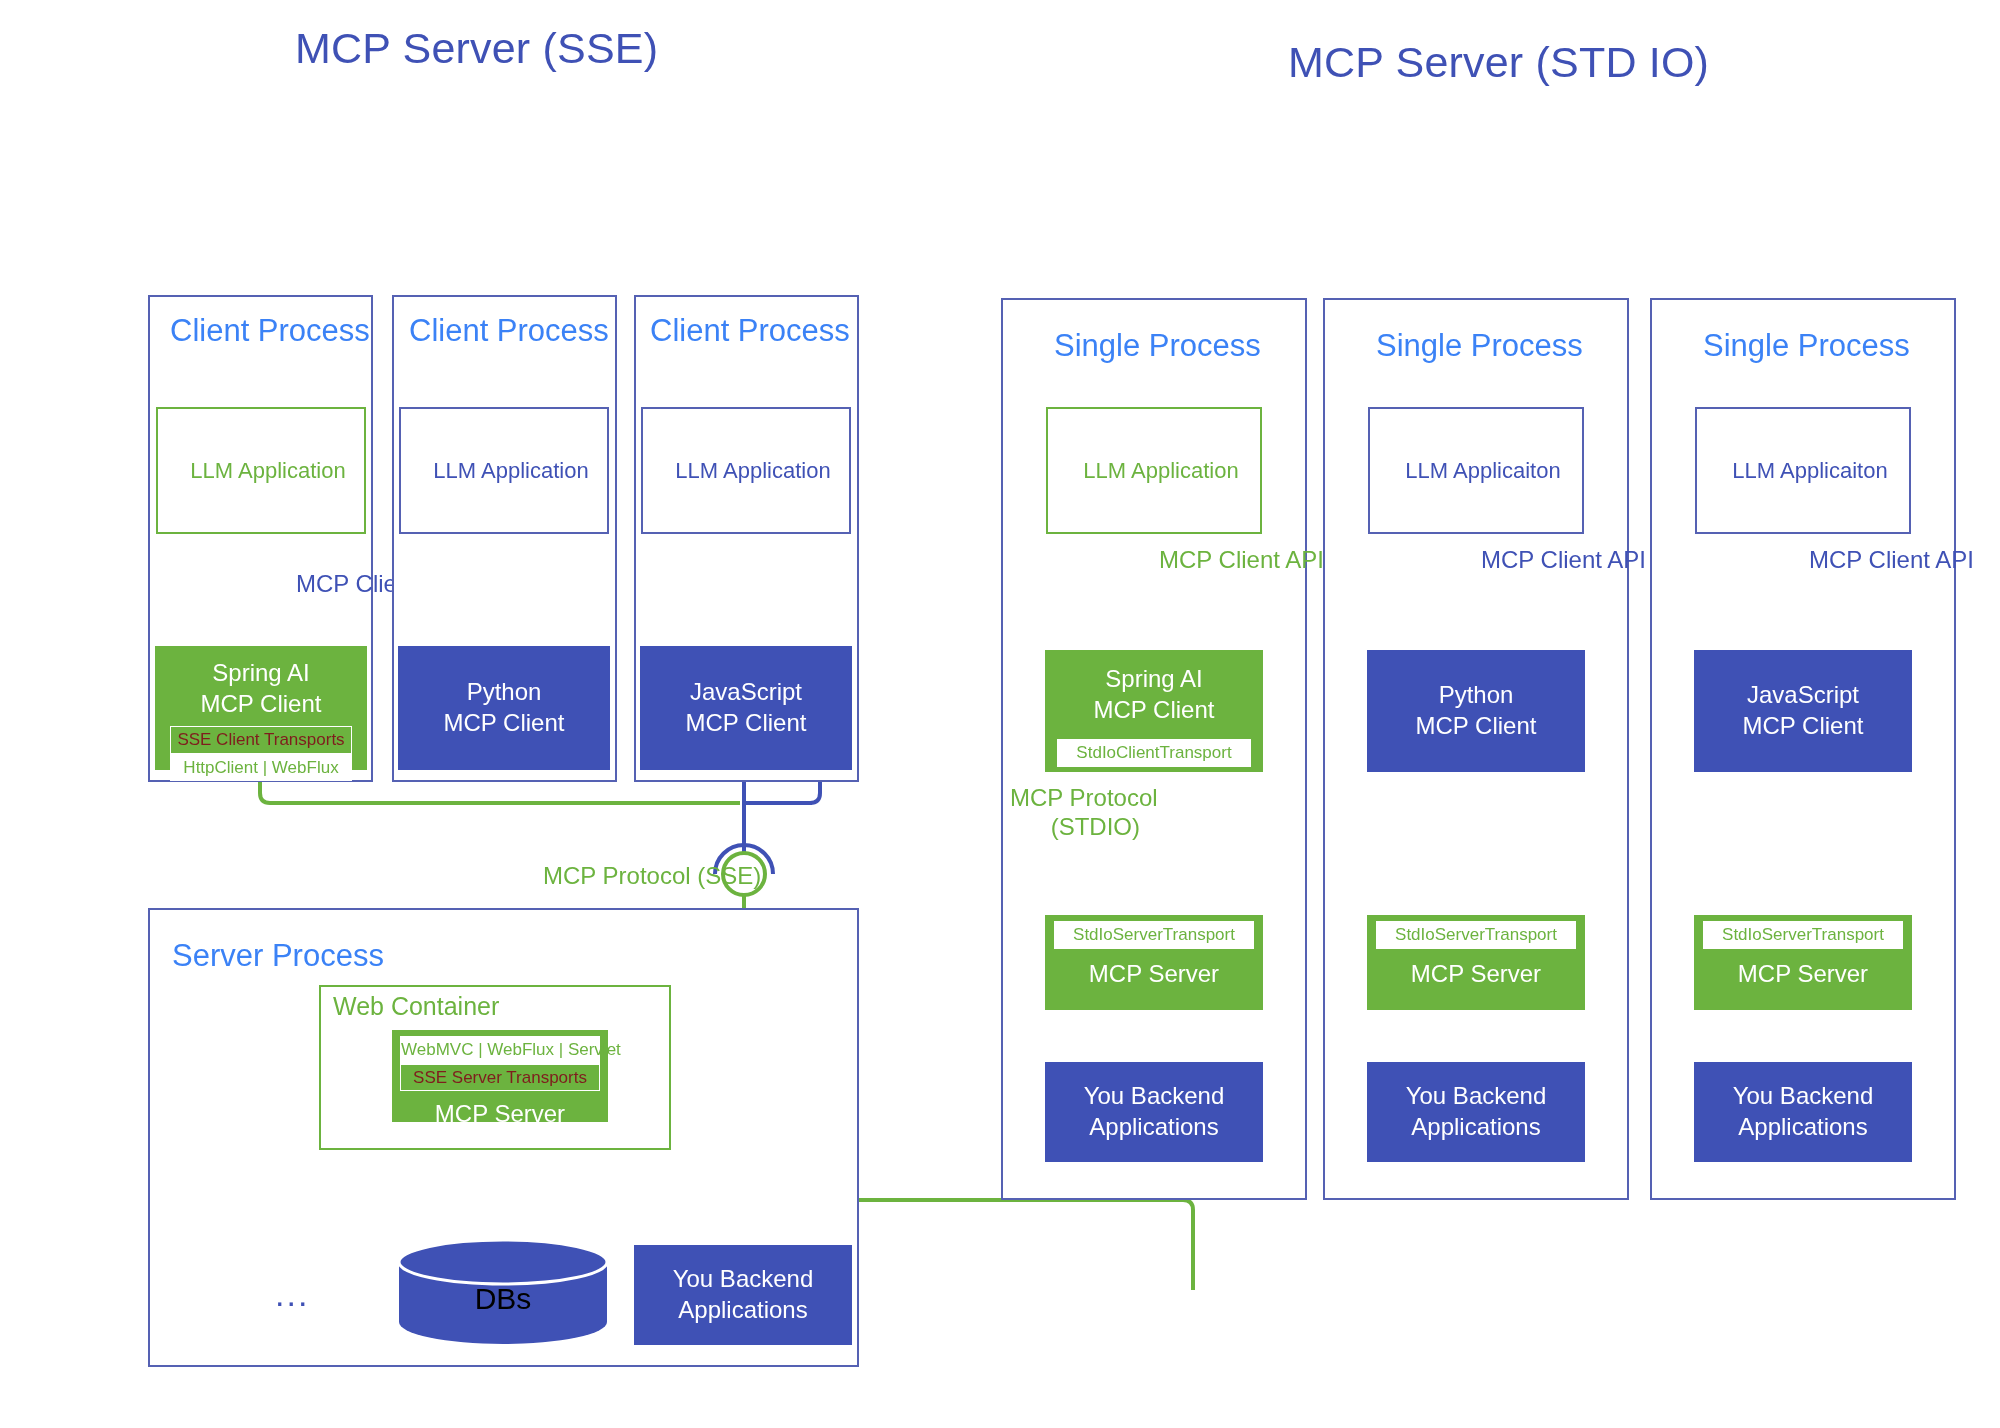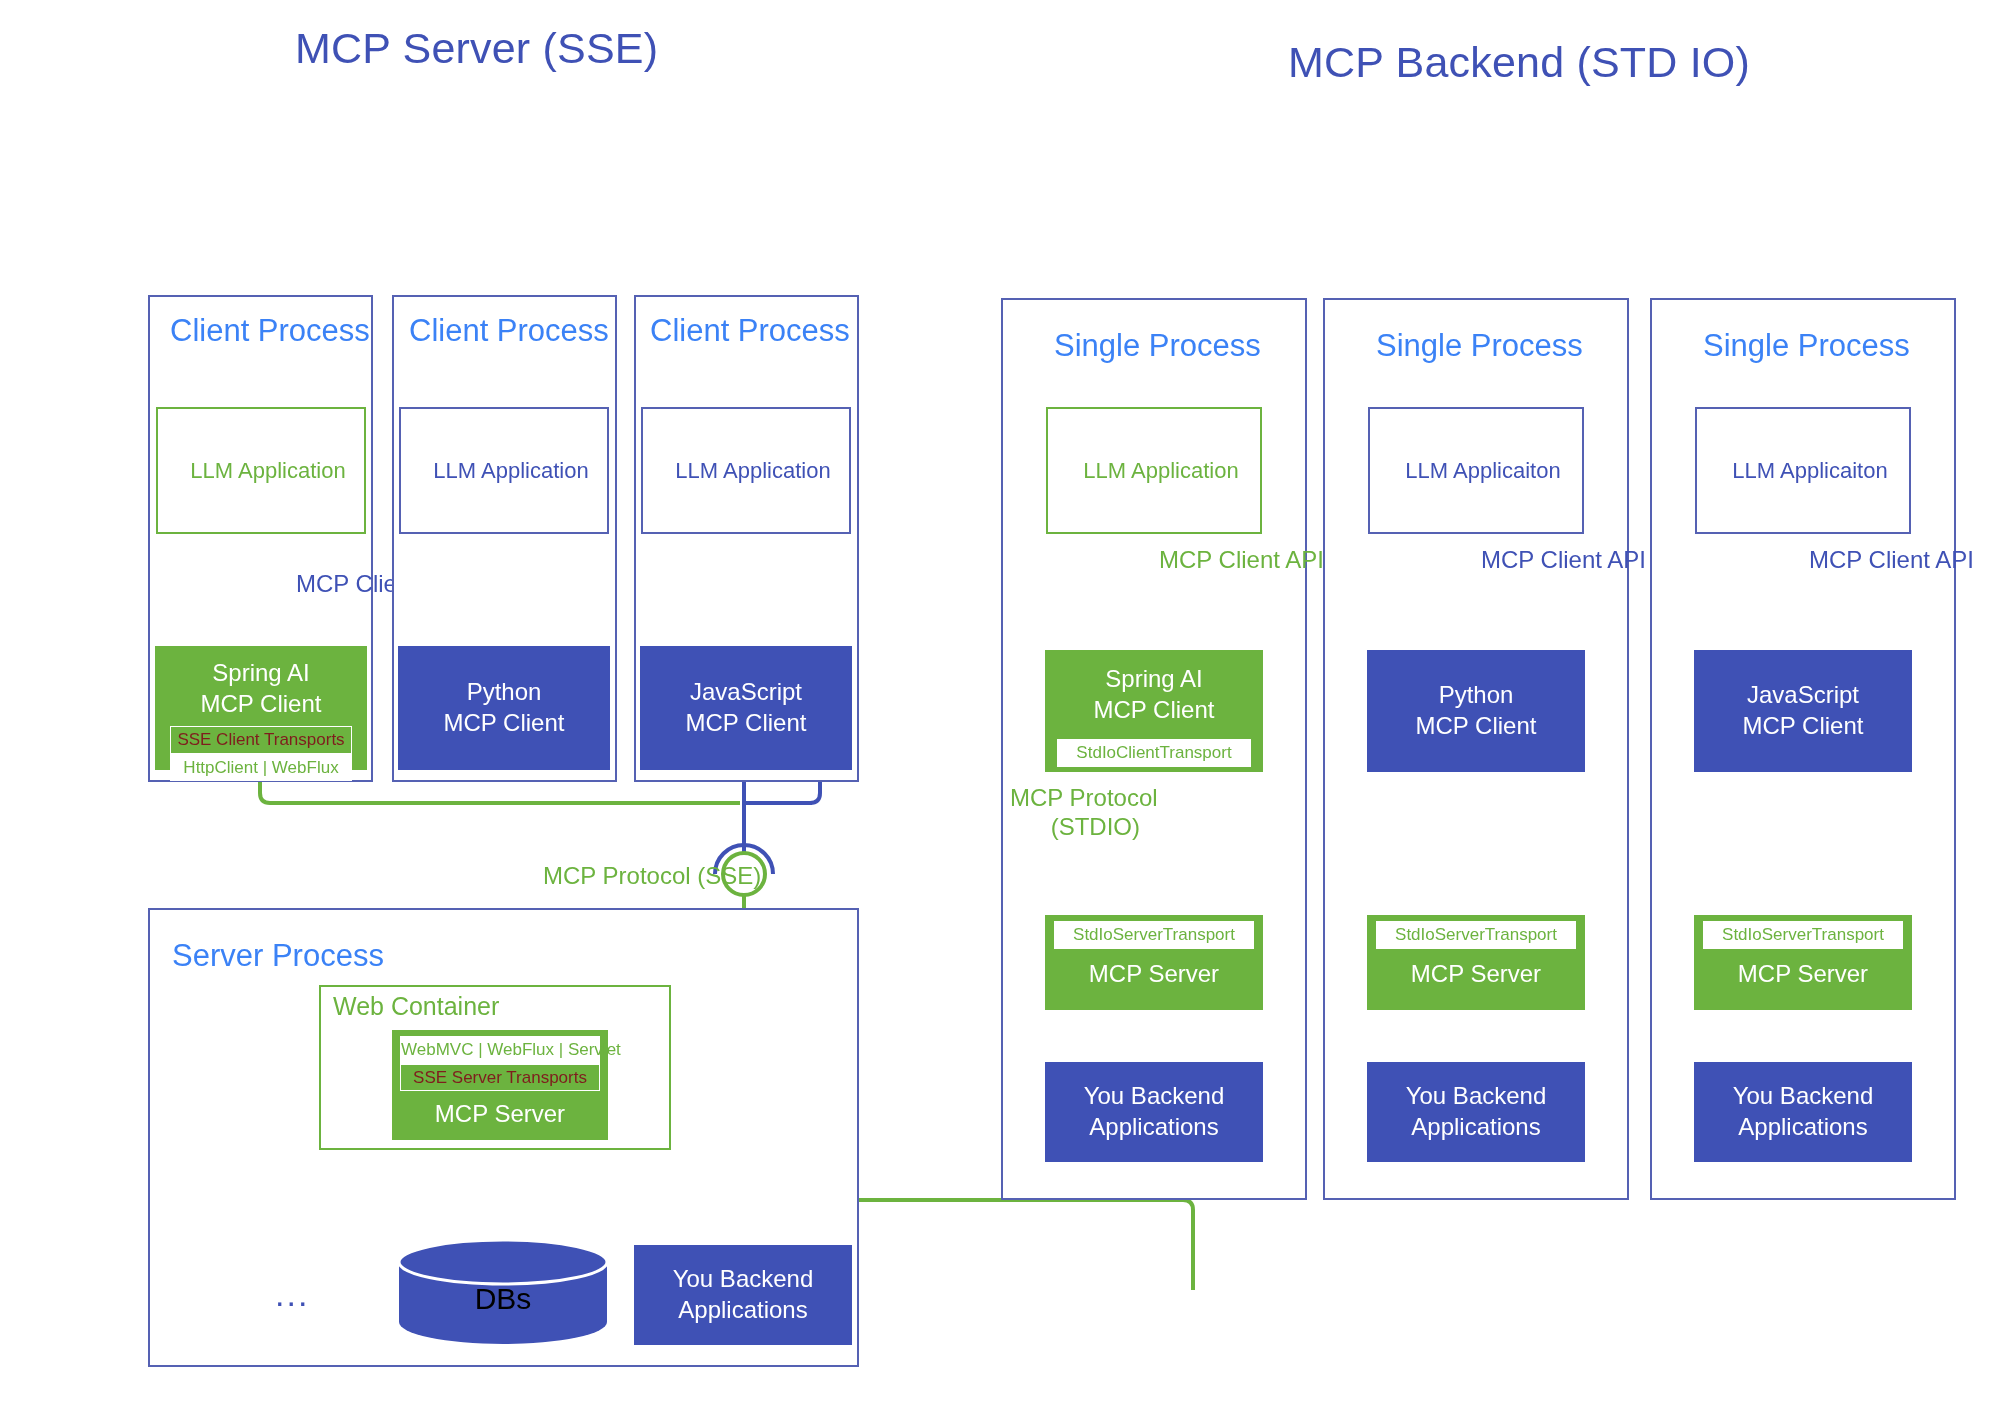--- a/index.html
+++ b/index.html
@@ -258,42 +258,42 @@
   </div>
 
   <div class="abs conn-label green" style="left:543px; top:861px;">MCP Protocol (SSE)</div>
 
   <div class="abs process-box" style="left:148px; top:908px; width:711px; height:459px;"></div>
   <div class="abs process-label" style="left:172px; top:938px;">Server Process</div>
 
   <div class="abs web-container" style="left:319px; top:985px; width:352px; height:165px;"></div>
   <div class="abs web-container-label" style="left:333px; top:992px;">Web Container</div>
 
-  <div class="abs comp-box green" style="left:392px; top:1030px; width:216px; height:110px; justify-content:flex-start; padding-top:6px;">
+  <div class="abs comp-box green" style="left:392px; top:1030px; width:216px; height:92px; justify-content:flex-start; padding-top:6px;">
     <div class="strip on-white" style="width:200px;">WebMVC | WebFlux | Servlet</div>
     <div class="strip on-green" style="width:200px;">SSE Server Transports</div>
     <div style="margin-top:8px;">MCP Server</div>
   </div>
 
   <div class="abs ellipsis" style="left:275px; top:1275px;">...</div>
 
   <div class="db-cyl" style="left:397px; top:1238px; width:212px; height:108px;">
     <svg width="212" height="108" viewBox="0 0 212 108" style="position:absolute;left:0;top:0;">
       <path d="M 2 24 L 2 84 A 104 22 0 0 0 210 84 L 210 24 Z" fill="#3f51b5"></path>
       <ellipse cx="106" cy="24" rx="104" ry="22" fill="#3f51b5" stroke="#ffffff" stroke-width="3"></ellipse>
     </svg>
     <div class="db-label" style="top:44px;">DBs</div>
   </div>
 
   <div class="abs comp-box blue" style="left:634px; top:1245px; width:218px; height:100px;">
     <div>You Backend</div>
     <div>Applications</div>
   </div>
 
-  <div class="abs panel-title" style="left:1288px; top:38px;">MCP Backend (STD IO)</div>
+  <div class="abs panel-title" style="left:1288px; top:38px;">MCP Server (STD IO)</div>
 
   <div class="abs process-box" style="left:1001px; top:298px; width:306px; height:902px;"></div>
   <div class="abs process-label" style="left:1054px; top:328px;">Single Process</div>
   <div class="abs llm-box green" style="left:1046px; top:407px; width:216px; height:127px;">LLM Application</div>
   <div class="abs conn-label green" style="left:1159px; top:545px;">MCP Client API</div>
 
   <div class="abs comp-box green" style="left:1045px; top:650px; width:218px; height:122px; justify-content:flex-start; padding-top:14px;">
     <div>Spring AI</div>
     <div>MCP Client</div>
     <div class="strip on-white" style="width:194px; margin-top:14px;">StdIoClientTransport</div>

